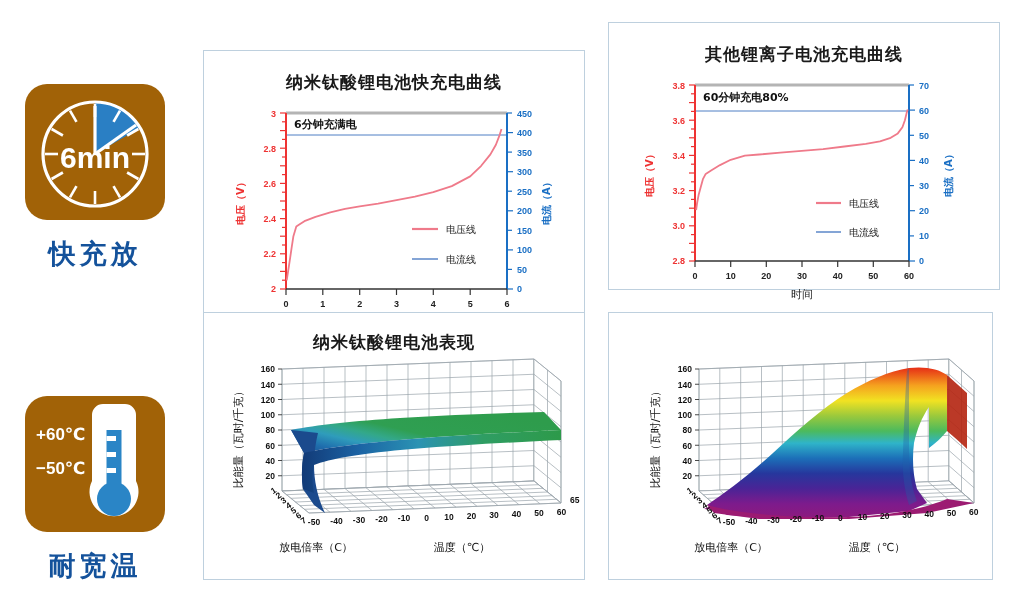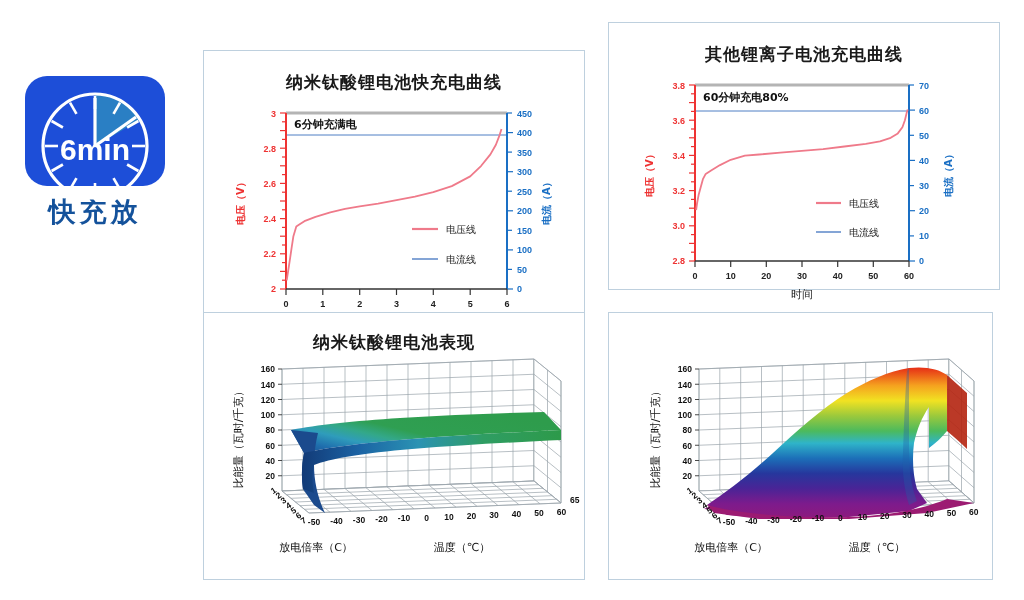--- a/index.html
+++ b/index.html
@@ -8,22 +8,22 @@
     background:#ffffff;
     font-family:"Liberation Sans","DejaVu Sans",sans-serif;
     overflow:hidden;
     position:relative;
   }
   .stage{position:relative;width:1024px;height:600px;}
 
   
   .feature{position:absolute;width:190px;text-align:center;}
   .feature .tile{
-    width:140px;height:110px;margin:8px auto;
-    background:#1d4ed8;border-radius:22px;
+    width:140px;height:136px;margin:16px auto;
+    background:#a16207;border-radius:22px;
     position:relative;
   }
   .feature .caption{
     font-size:27px;font-weight:bold;color:#14529b;
     letter-spacing:4px;
     font-family:"DejaVu Sans","Liberation Sans",sans-serif;
   }
 
   
   .clock-wrap{position:absolute;left:0;top:0;width:140px;height:140px;}
@@ -97,20 +97,43 @@
 
           <line x1="70" y1="70" x2="70" y2="22" stroke="#ffffff" stroke-width="3.2"></line>
           <line x1="70" y1="70" x2="111" y2="41" stroke="#ffffff" stroke-width="3.2"></line>
           <text x="70" y="84" text-anchor="middle" font-size="30" font-weight="bold" fill="#ffffff" font-family="Liberation Sans, sans-serif">6min</text>
         </svg>
       </div>
     </div>
     <div class="caption">快充放</div>
   </div>
 
+  <div class="feature" style="left:0px;top:380px;">
+    <div class="tile">
+      <div class="thermo-wrap">
+        <svg width="140" height="140" viewBox="0 0 140 140">
+
+          <path d="M78 8 h22 a11 11 0 0 1 11 11 v66 a24.5 24.5 0 1 1 -44 0 v-66 a11 11 0 0 1 11 -11 z" fill="#ffffff"></path>
+
+          <circle cx="89" cy="103" r="17" fill="#2a85c6"></circle>
+          <rect x="81.5" y="34" width="15" height="72" fill="#2a85c6"></rect>
+
+          <g fill="#ffffff">
+            <rect x="81.5" y="24" width="9.5" height="5"></rect>
+            <rect x="81.5" y="40" width="9.5" height="5"></rect>
+            <rect x="81.5" y="56" width="9.5" height="5"></rect>
+            <rect x="81.5" y="72" width="9.5" height="5"></rect>
+          </g>
+        </svg>
+      </div>
+      <div class="thermo-temp t-hi">+60℃</div>
+      <div class="thermo-temp t-lo">−50℃</div>
+    </div>
+    <div class="caption">耐宽温</div>
+  </div>
 
   <div class="card" style="left:203px;top:22px;width:382px;height:268px;margin-top:28px;">
     <div class="ctitle" style="top:20px;">纳米钛酸锂电池快充电曲线</div>
     <div class="plot" style="left:0;top:0;">
       <svg width="382" height="268" viewBox="0 0 382 268">
 
         <line x1="82" y1="62" x2="303" y2="62" stroke="#b4b4b4" stroke-width="3"></line>
 
         <line x1="82" y1="84" x2="303" y2="84" stroke="#4f7fc4" stroke-width="1"></line>
 

